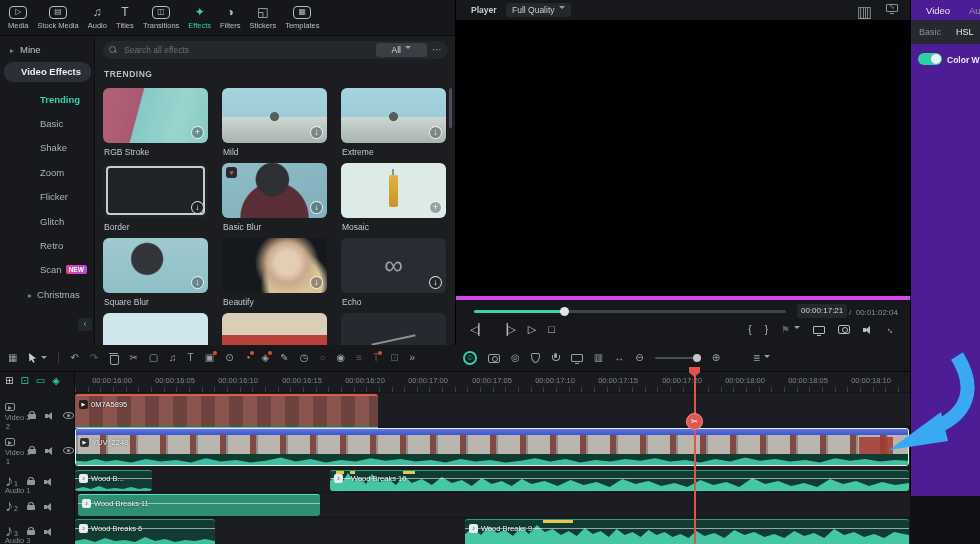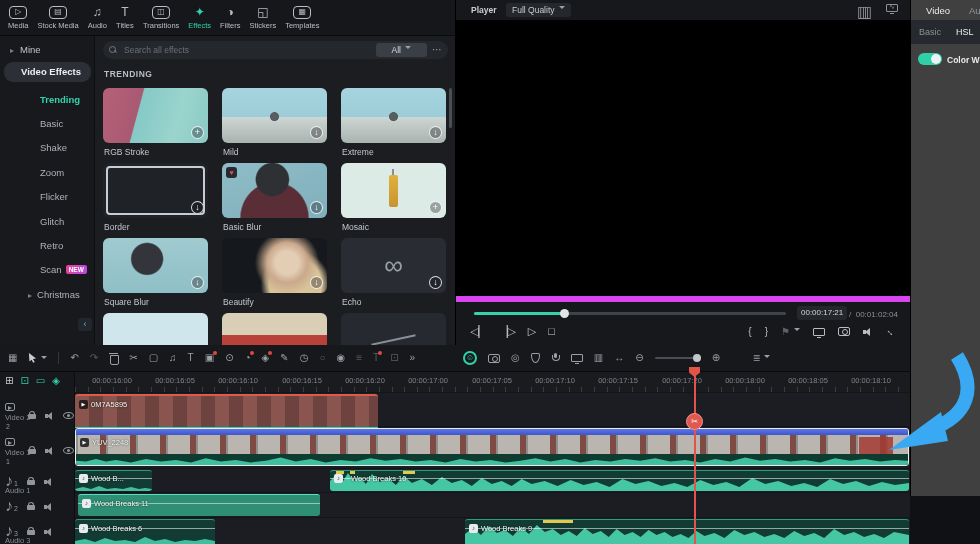--- a/index.html
+++ b/index.html
@@ -140,33 +140,33 @@
   .p2::after{content:"";position:absolute;left:30px;top:26px;width:45px;height:2px;background:#8b9097;transform:rotate(-12deg);}
   .fxscroll{position:absolute;right:3px;top:52px;width:3px;height:40px;border-radius:2px;background:#4a4e55;cursor:pointer;}
 
   
   .player{position:absolute;left:455px;top:0;width:455px;height:345px;background:#131417;border-left:1px solid #000;}
   .p-head{position:absolute;left:0;top:0;right:0;height:20px;background:#17181c;}
   .p-title{position:absolute;left:15px;top:5px;font-size:8.5px;font-weight:bold;color:#c9ccd1;}
   .p-quality{position:absolute;left:50px;top:3px;height:14px;background:#24272c;border-radius:3px;color:#c9ccd1;font-size:8.5px;line-height:14px;padding:0 6px;cursor:pointer;}
   .p-hicons{position:absolute;right:12px;top:4px;display:flex;gap:14px;color:#8d9298;}
   .p-video{position:absolute;left:0;top:20px;right:0;height:276px;background:#000;}
-  .p-controls{position:absolute;left:0;bottom:0;right:0;height:49px;background:#17181c;border-top:6px solid #d946ef;}
+  .p-controls{position:absolute;left:0;bottom:0;right:0;height:49px;background:#17181c;border-top:4px solid #d946ef;}
   .seek-track{position:absolute;left:18px;top:10px;width:312px;height:3px;border-radius:2px;background:#3f434a;cursor:pointer;}
   .seek-fill{position:absolute;left:0;top:0;height:3px;border-radius:2px;background:#35d3ad;width:90px;}
   .seek-knob{position:absolute;left:86px;top:-3px;width:9px;height:9px;border-radius:50%;background:#e2e5e8;}
   .tc-box{position:absolute;left:341px;top:4px;height:14px;background:#24272c;border-radius:3px;color:#d2d5da;font-size:8px;line-height:14px;padding:0 4px;}
   .tc-rest{position:absolute;left:393px;top:8px;color:#8b9096;font-size:8px;white-space:nowrap;}
   .transport{position:absolute;left:14px;top:24px;display:flex;gap:12px;color:#c9ccd1;font-size:11px;}
   .transport .gi{cursor:pointer;}
   .p-right-icons{position:absolute;right:14px;top:24px;display:flex;gap:13px;align-items:center;color:#b9bdc2;font-size:10px;}
   .p-right-icons .dim{color:#5c6066;}
 
   
-  .rpanel{position:absolute;left:910px;top:0;width:70px;height:496px;background:#404040;border-left:1px solid #000;overflow:hidden;}
+  .rpanel{position:absolute;left:910px;top:0;width:70px;height:496px;background:#4c1d95;border-left:1px solid #000;overflow:hidden;}
   .rtabs{position:absolute;left:0;top:0;width:70px;height:20px;}
   .rtab{position:absolute;top:5px;font-size:9.5px;white-space:nowrap;cursor:pointer;}
   .rsub{position:absolute;left:0;top:20px;width:70px;height:24px;background:#262a30;}
   .rsubtab{position:absolute;top:7px;font-size:9px;white-space:nowrap;cursor:pointer;}
   .toggle{position:absolute;left:7px;top:53px;width:24px;height:12px;border-radius:6px;background:#2fd0a8;cursor:pointer;}
   .toggle::after{content:"";position:absolute;right:1px;top:1px;width:10px;height:10px;border-radius:50%;background:#eef1f3;}
   .cw-label{position:absolute;left:36px;top:55px;font-size:8.5px;font-weight:bold;color:#e8eaee;white-space:nowrap;}
 
   
   .timeline{position:absolute;left:0;top:345px;width:910px;height:199px;background:#141519;}

